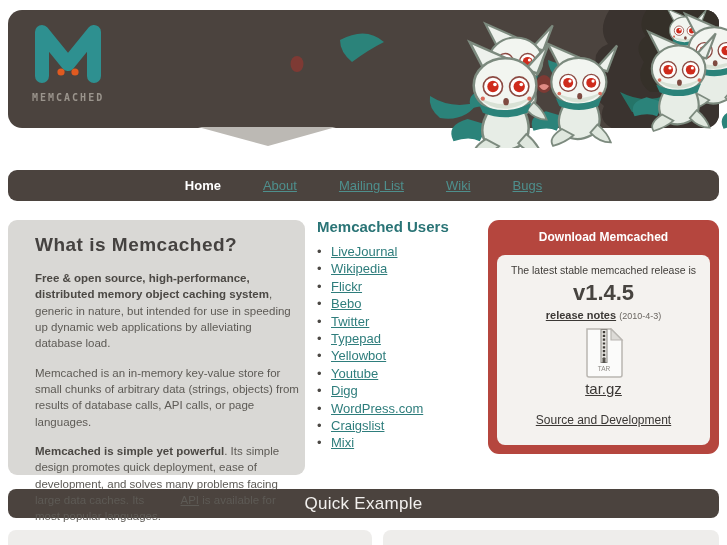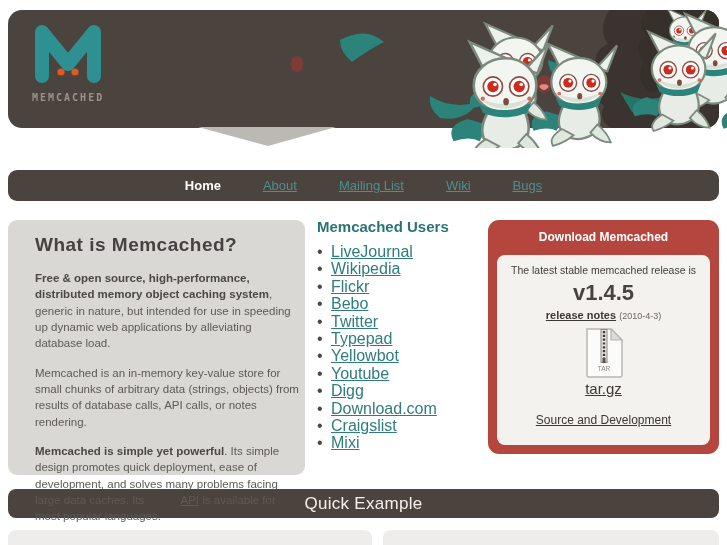--- a/index.html
+++ b/index.html
@@ -39,21 +39,21 @@
     border-radius:9px; padding:14px 5px 0 27px;
   }
   .about-box h1 { font-size:19px; color:#454240; letter-spacing:0.5px; margin-bottom:14px; }
   .about-box p { font-size:11.5px; line-height:1.42; margin-bottom:13px; color:#5d5a55; }
   .about-box b { color:#4b4844; }
   .about-box a { color:#5d5a55; text-decoration:underline;margin-left:33px; }
 
   .users-col { margin-left:12px; width:160px; }
   .users-col h2 { font-size:15px; color:#2a7476; margin:-2px 0 8px; }
   .users-col ul { list-style:none; }
-  .users-col li { font-size:16px; line-height:17.4px; color:#4b4844; padding-left:14px; position:relative; }
+  .users-col li { font-size:13px; line-height:17.4px; color:#4b4844; padding-left:14px; position:relative; }
   .users-col li::before { content:"•"; position:absolute; left:0; top:0; color:#4b4844; }
   .users-col a { color:#2e7d7c; text-decoration:underline; }
 
   .dl-box {
     margin-left:11px; width:231px; height:234px; background:#b5463e;
     border-radius:11px; text-align:center;
   }
   .dl-box h2 { color:#fff; font-size:12px; line-height:35px; height:35px; }
   .dl-inner {
     margin:0 9px; height:190px; background:#f4f2ef; border-radius:8px;
@@ -178,37 +178,37 @@
   <a>Mailing List</a>
   <a>Wiki</a>
   <a>Bugs</a>
 </div>
 
 <div class="main">
 
   <div class="about-box">
     <h1>What is Memcached?</h1>
     <p><b>Free &amp; open source, high-performance, distributed memory object caching system</b><span>, generic in nature, but intended for use in speeding up dynamic web applications by alleviating database load.</span></p>
-    <p>Memcached is an in-memory key-value store for small chunks of arbitrary data (strings, objects) from results of database calls, API calls, or notes rendering.</p>
+    <p>Memcached is an in-memory key-value store for small chunks of arbitrary data (strings, objects) from results of database calls, API calls, or page languages.</p>
     <p><b>Memcached is simple yet powerful</b><span>. Its simple design promotes quick deployment, ease of development, and solves many problems facing large data caches. Its </span><a>API</a><span> is available for most popular languages.</span></p>
   </div>
 
   <div class="users-col">
     <h2>Memcached Users</h2>
     <ul>
       <li><a>LiveJournal</a></li>
       <li><a>Wikipedia</a></li>
       <li><a>Flickr</a></li>
       <li><a>Bebo</a></li>
       <li><a>Twitter</a></li>
       <li><a>Typepad</a></li>
       <li><a>Yellowbot</a></li>
       <li><a>Youtube</a></li>
       <li><a>Digg</a></li>
-      <li><a>Download.com</a></li>
+      <li><a>WordPress.com</a></li>
       <li><a>Craigslist</a></li>
       <li><a>Mixi</a></li>
     </ul>
   </div>
 
   <div class="dl-box">
     <h2>Download Memcached</h2>
     <div class="dl-inner">
       <div class="dl-intro">The latest stable memcached release is</div>
       <div class="dl-version">v1.4.5</div>

